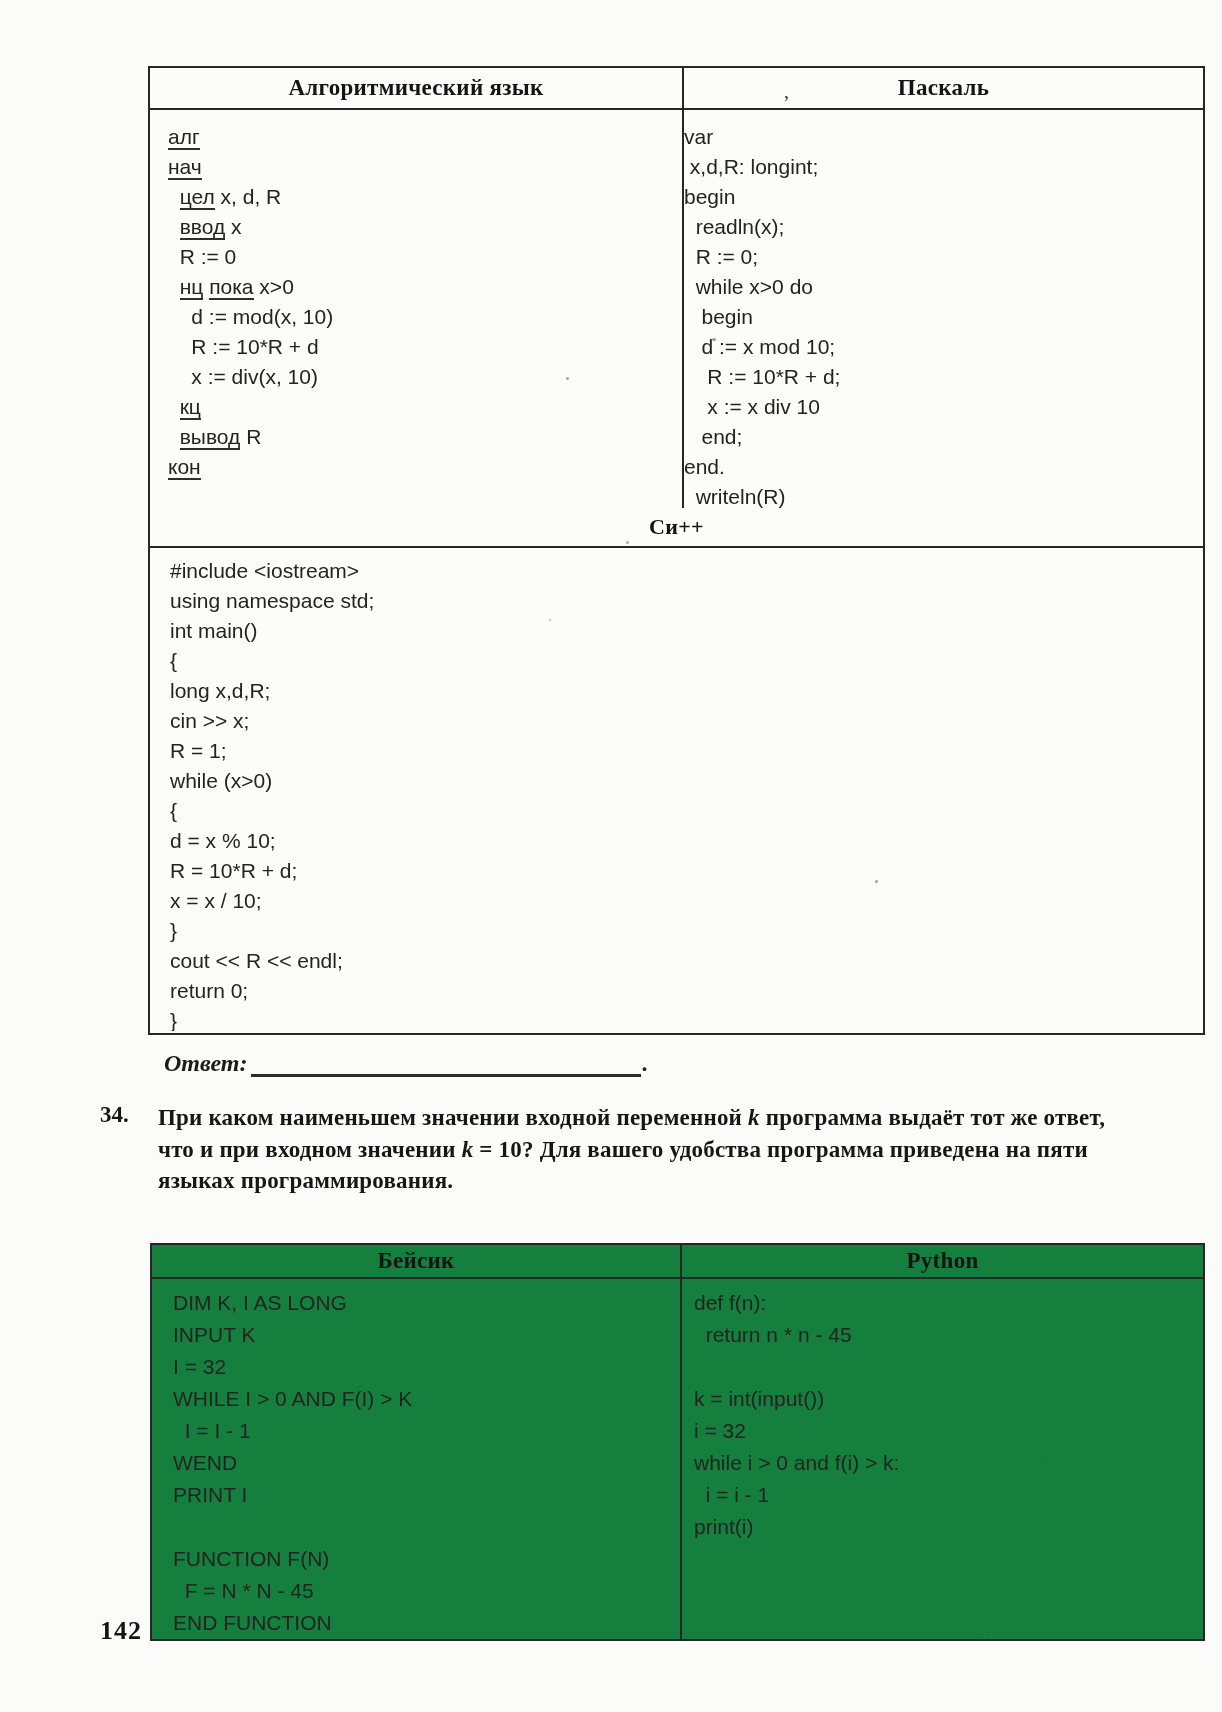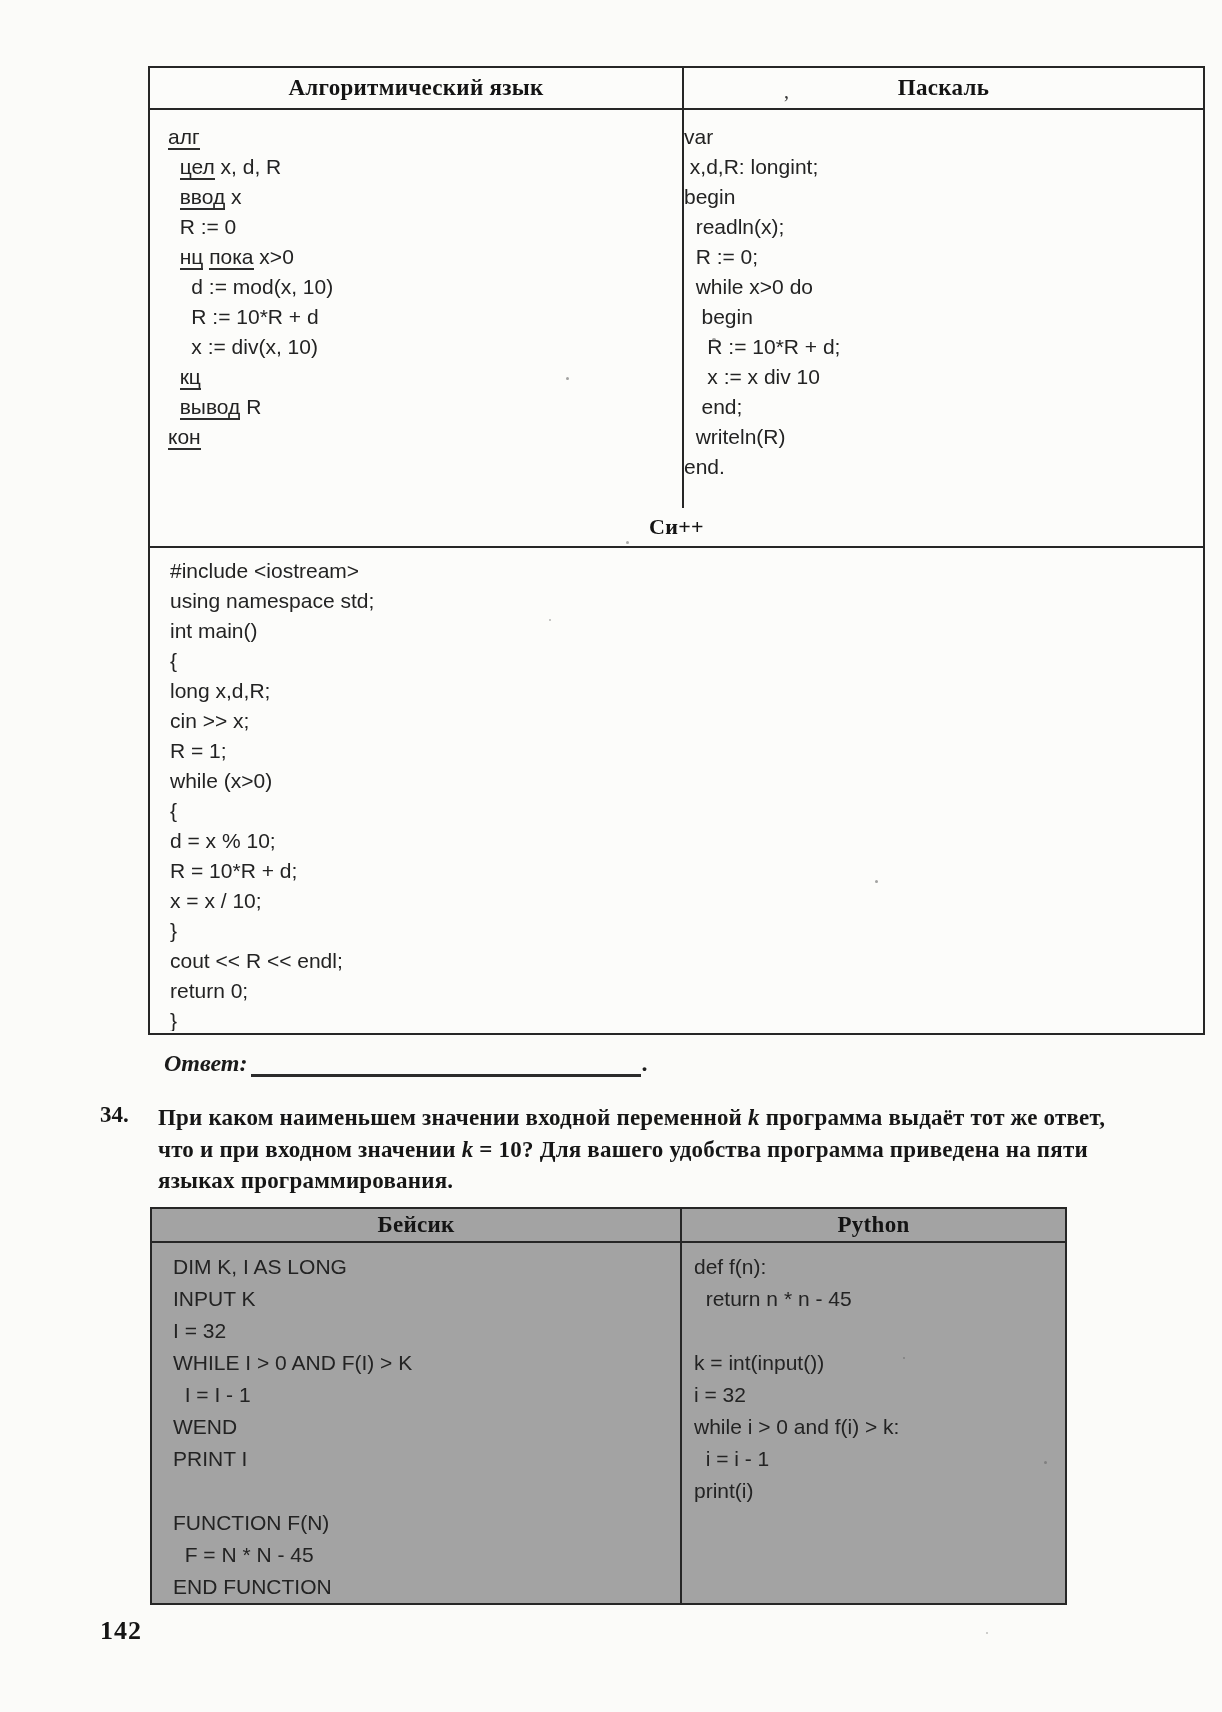--- a/index.html
+++ b/index.html
@@ -58,23 +58,23 @@
   .q-number{
     left:100px;top:1102px;font-weight:bold;font-size:23px;color:#161616;
   }
   .q-text{
     left:158px;top:1102px;width:1060px;
     font-weight:bold;font-size:23px;line-height:31.5px;color:#161616;
     letter-spacing:0.2px;
   }
   
   .table2{
-    left:150px;top:1207px;width:917px;height:398px;
+    left:150px;top:1243px;width:1055px;height:398px;
     border:2px solid #262626;box-sizing:border-box;
-    background:#a3a3a3;
+    background:#15803d;
   }
   .t2-header{height:32px;border-bottom:2px solid #262626;}
   .t2-hl{width:530px;border-right:2px solid #262626;}
   .t2-hr{flex:1;}
   .t2-body{display:flex;height:360px;}
   .cell-basic{width:530px;border-right:2px solid #262626;padding:8px 4px 0 21px;line-height:32px;}
   .cell-python{flex:1;padding:8px 4px 0 12px;line-height:32px;}
   
   .page-number{
     left:100px;top:1616px;font-weight:bold;font-size:26px;color:#141414;
@@ -89,44 +89,46 @@
 <body>
 
 <div class="abs table1">
   <div class="t-header-row t1-header">
     <div class="h-cell t1-hl">Алгоритмический язык</div>
     <div class="h-cell t1-hr">Паскаль</div>
   </div>
   <div class="t1-body">
     <div class="cell cell-algo code">
         <div class="code-line"><span class="kw">алг</span></div>
+        <div class="code-line"><span class="kw">нач</span></div>
         <div class="code-line"><span>  </span><span class="kw">цел</span><span> x, d, R</span></div>
         <div class="code-line"><span>  </span><span class="kw">ввод</span><span> x</span></div>
         <div class="code-line"><span>  R := 0</span></div>
         <div class="code-line"><span>  </span><span class="kw">нц</span><span> </span><span class="kw">пока</span><span> x&gt;0</span></div>
         <div class="code-line"><span>    d := mod(x, 10)</span></div>
         <div class="code-line"><span>    R := 10*R + d</span></div>
         <div class="code-line"><span>    x := div(x, 10)</span></div>
         <div class="code-line"><span>  </span><span class="kw">кц</span></div>
         <div class="code-line"><span>  </span><span class="kw">вывод</span><span> R</span></div>
         <div class="code-line"><span class="kw">кон</span></div>
       </div>
     <div class="cell cell-pascal code">
         <div class="code-line">var</div>
         <div class="code-line"> x,d,R: longint;</div>
         <div class="code-line">begin</div>
         <div class="code-line">  readln(x);</div>
         <div class="code-line">  R := 0;</div>
         <div class="code-line">  while x&gt;0 do</div>
         <div class="code-line">   begin</div>
+        <div class="code-line">   d := x mod 10;</div>
         <div class="code-line">    R := 10*R + d;</div>
         <div class="code-line">    x := x div 10</div>
         <div class="code-line">   end;</div>
+        <div class="code-line">end.</div>
         <div class="code-line">  writeln(R)</div>
-        <div class="code-line">end.</div>
       </div>
   </div>
   <div class="cpp-header">Си++</div>
   <div class="cell cell-cpp code">
       <div class="code-line">#include &lt;iostream&gt;</div>
       <div class="code-line">using namespace std;</div>
       <div class="code-line">int main()</div>
       <div class="code-line">{</div>
       <div class="code-line">long x,d,R;</div>
       <div class="code-line">cin &gt;&gt; x;</div>

